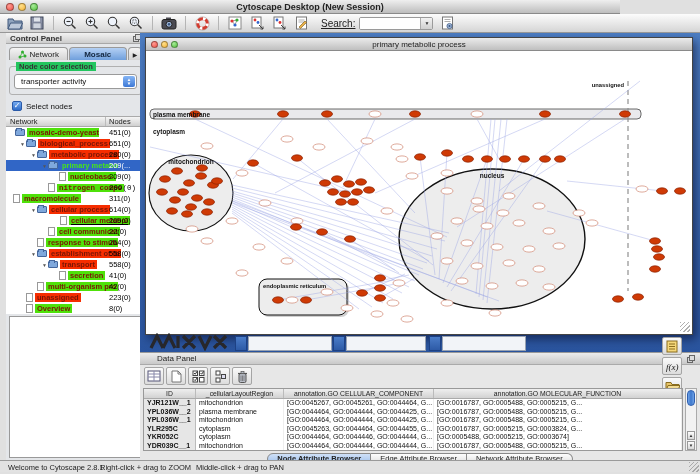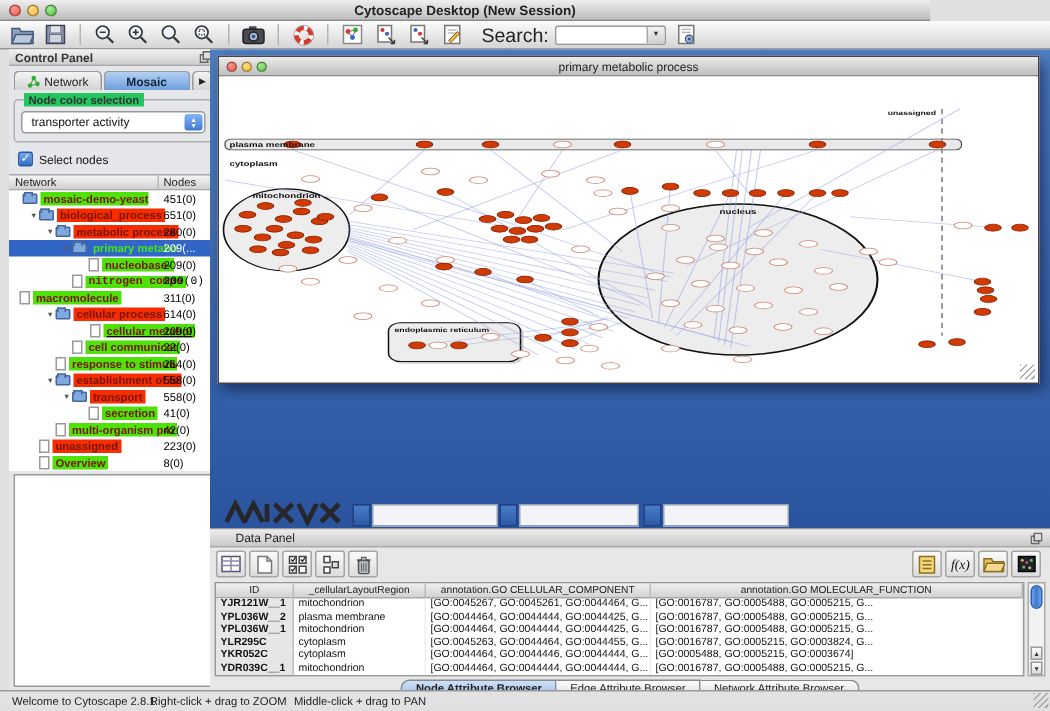--- a/index.html
+++ b/index.html
@@ -18,21 +18,21 @@
   .tl.y { background:radial-gradient(circle at 35% 30%, #ffe08a,#f5b53b); }
   .tl.g { background:radial-gradient(circle at 35% 30%, #a8ec9a,#55c23e); }
 
   
   .toolbar { position:absolute; left:0; top:14px; width:700px; height:19px;
     background:linear-gradient(#fcfcfc,#d5d5d5); border-bottom:1px solid #979797;
     display:flex; align-items:center; padding:0 5px; gap:2px; }
   .tb-btn { width:20px; height:17px; display:flex; align-items:center; justify-content:center; }
   .tb-sep { width:1px; height:14px; background:#b5b5b5; margin:0 4px; }
   .search-wrap { display:flex; align-items:center; gap:4px; margin-left:8px; }
-  .search-label { font-size:13px; color:#222; }
+  .search-label { font-size:10px; color:#222;text-decoration:underline; }
   .search-box { width:74px; height:13px; background:#fff; border:1px solid #9a9a9a;
     border-radius:2px; display:flex; align-items:stretch; overflow:hidden; }
   .search-box input { flex:1; border:none; outline:none; font-size:8px; padding:0 2px; min-width:0; }
   .search-arrow { width:12px; background:linear-gradient(#f2f2f2,#cfcfcf); border-left:1px solid #aaa;
     font-size:5px; color:#333; display:flex; align-items:center; justify-content:center; }
 
   
   .cp { position:absolute; left:6px; top:33px; width:140px; height:429px;
     background:#e4e6e9; border-right:1px solid #888; }
   .cp-header { height:11px; background:linear-gradient(#f2f2f2,#cdcdcd); border-bottom:1px solid #a8a8a8;
@@ -75,21 +75,21 @@
   .chip.red { background:#f62d00; }
   .count { position:absolute; left:103px; color:#000; }
   .tree-row.sel { background:#3166c6; }
   .tree-row.sel .chip { background:transparent; color:#45e41c; }
   .tree-row.sel .count { color:#fff; }
   .birdeye { position:absolute; left:3px; right:3px; top:283px; bottom:4px; background:#fff; border:1px solid #999; }
 
   
   .desktop { position:absolute; left:140px; top:33px; width:560px; height:319px;
     background:linear-gradient(#4d7ec4,#2a549e); overflow:hidden; }
-  .netwin { position:absolute; left:5px; top:4px; width:548px; height:219px;
+  .netwin { position:absolute; left:5px; top:4px; width:548px; height:298px;
     background:#fff; border:1px solid #444; box-shadow:3px 4px 9px rgba(0,0,25,.5); }
   .nw-titlebar { position:absolute; left:0; top:0; right:0; height:13px;
     background:linear-gradient(#ebebeb,#bfbfbf); border-bottom:1px solid #8a8a8a;
     display:flex; align-items:center; justify-content:center; }
   .nw-title { font-size:8px; color:#222; }
   .nw-lights { position:absolute; left:5px; top:3px; display:flex; gap:3px; }
   .nw-lights .tl { width:7px; height:7px; }
   .nw-canvas { position:absolute; left:1px; right:1px; top:13px; bottom:1px; background:#fff; }
   .nw-canvas svg { width:100%; height:100%; display:block; }
   .grip { position:absolute; right:1px; bottom:1px; width:10px; height:10px;
@@ -109,21 +109,21 @@
 
   
   .datapanel { position:absolute; left:140px; top:352px; width:560px; height:110px;
     background:#e7e7e7; border-top:1px solid #999; }
   .dp-titlebar { height:12px; background:linear-gradient(#ececec,#c9c9c9); border-bottom:1px solid #aaa;
     display:flex; align-items:center; padding:0 5px; }
   .dp-titlebar .ttl { font-size:8px; color:#222; flex:1;padding-left:12px; }
   .dp-toolbar { height:22px; display:flex; align-items:center; padding:0 4px; gap:2px; }
   .dp-btn { width:20px; height:18px; border:1px solid #a5a5a5; border-radius:2px;
     background:linear-gradient(#fafafa,#dcdcdc); display:flex; align-items:center; justify-content:center; }
-  .dp-right { margin-left:auto; display:flex; gap:2px; margin-right:2px; }
+  .dp-right { margin-left:auto; display:flex; gap:2px; margin-right:14px;flex-direction:column; }
   .dp-table { position:absolute; left:3px; top:35px; width:540px; height:63px;
     background:#fff; border:1px solid #999; overflow:hidden; }
   .dp-hrow, .dp-row { display:grid; grid-template-columns:52px 88px 150px 1fr; }
   .dp-hrow { height:10px; background:linear-gradient(#efefef,#d2d2d2); border-bottom:1px solid #aaa; }
   .dp-hcell { font-size:6.8px; color:#222; text-align:center; overflow:hidden; white-space:nowrap;
     border-right:1px solid #bbb; line-height:10px; }
   .dp-row { height:8.6px; }
   .dp-cell { font-size:7px; color:#111; white-space:nowrap; overflow:hidden; padding-left:3px;
     line-height:8.6px; border-right:1px solid #eee; }
   .dp-cell.id { background:#e6e6e6; font-weight:bold; border-right:1px solid #bbb; }

